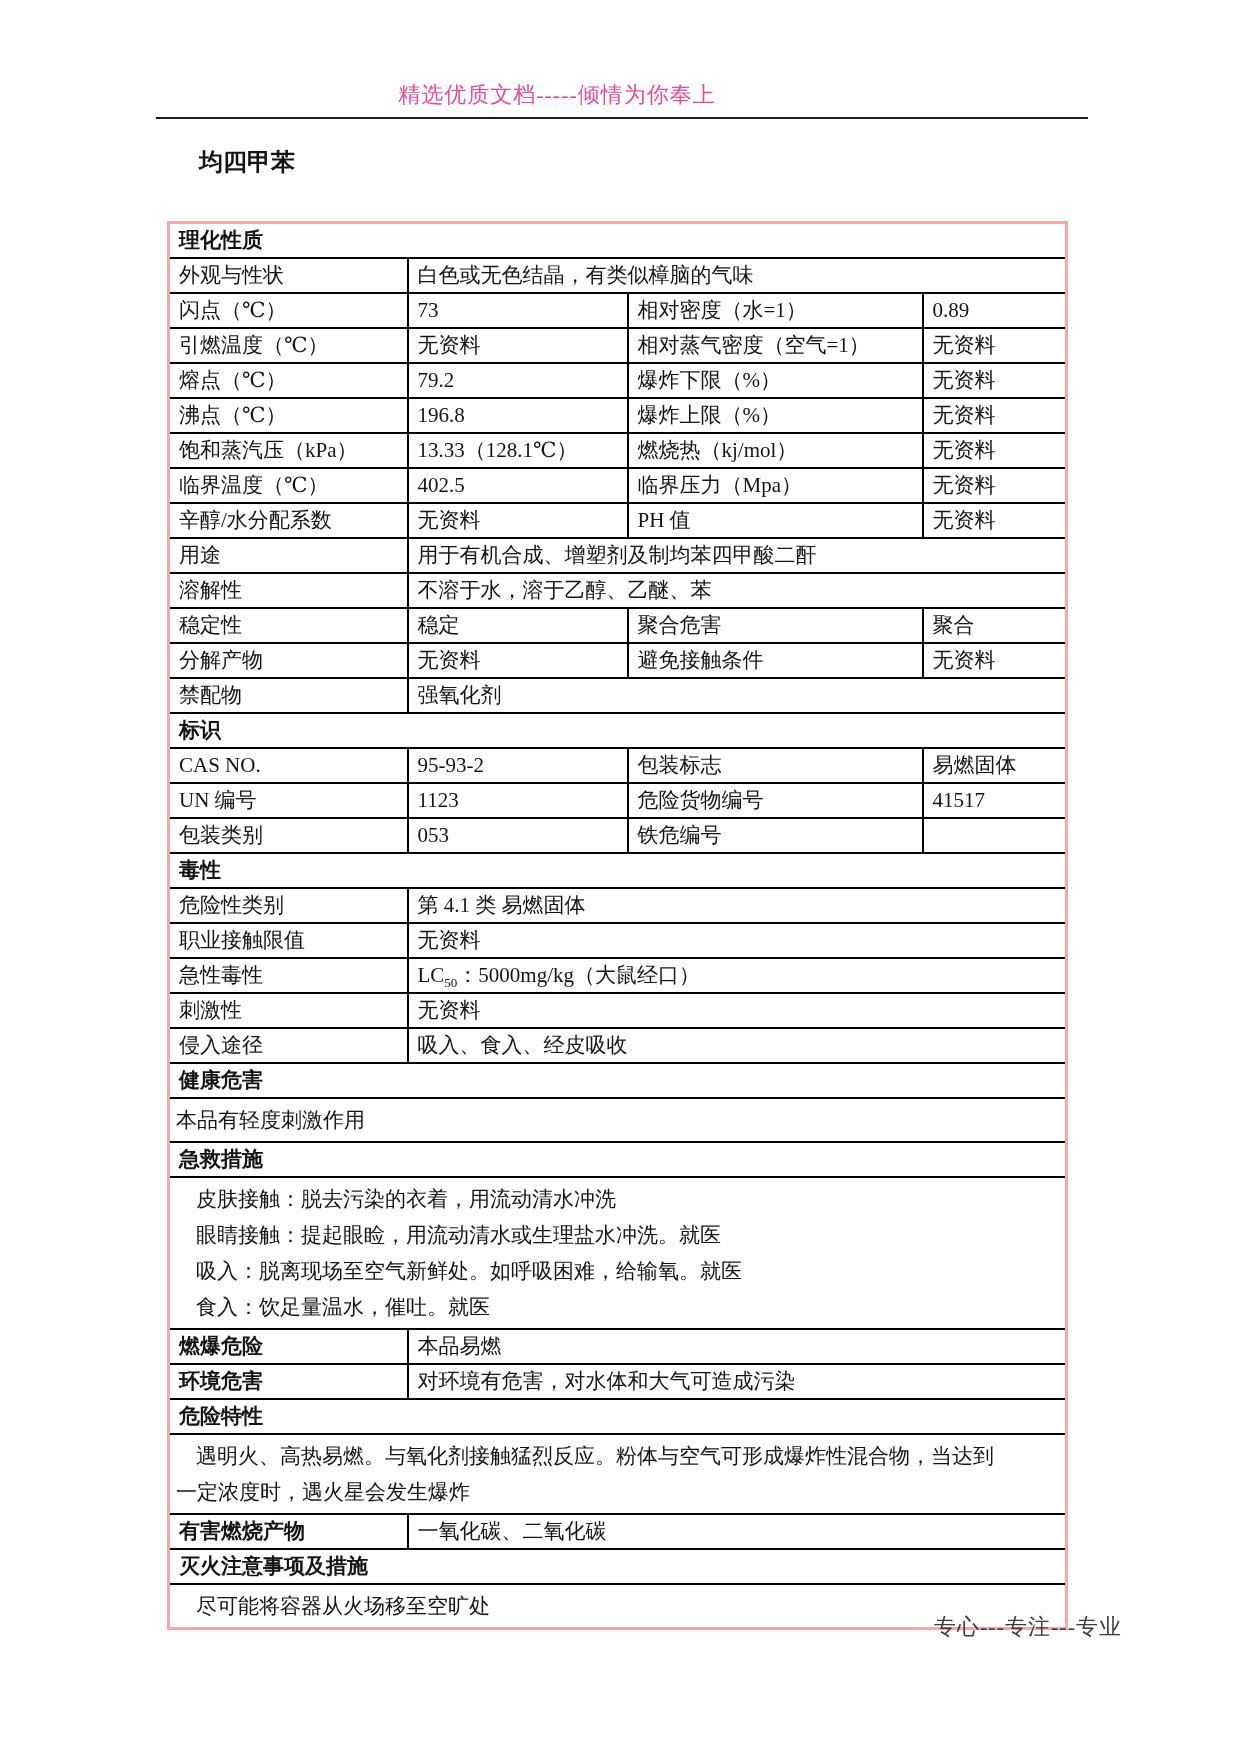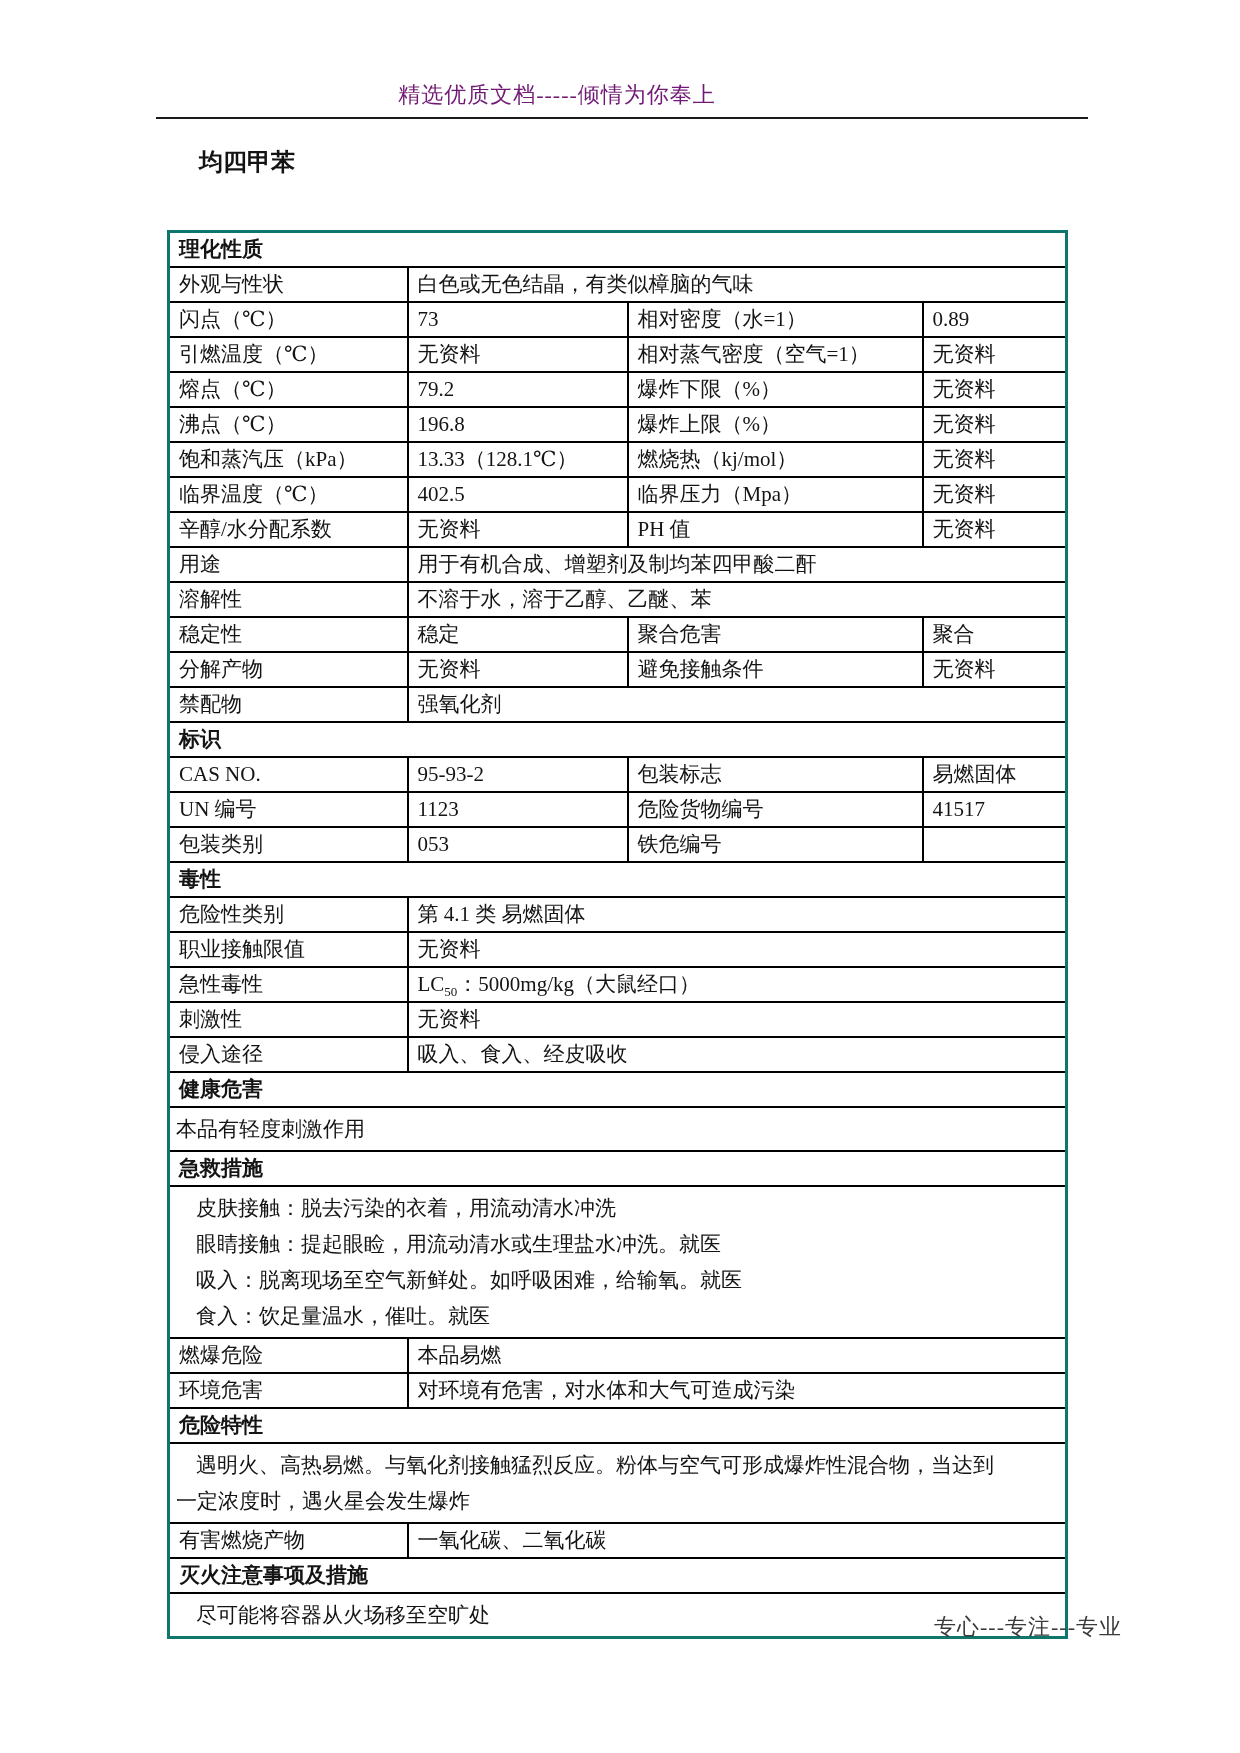--- a/index.html
+++ b/index.html
@@ -11,21 +11,21 @@
     font-family: "Liberation Serif", "DejaVu Serif", serif;
     color: #161616;
   }
   .banner {
     position: absolute;
     top: 80px;
     left: 0;
     width: 1114px;
     text-align: center;
     font-size: 22px;
-    color: #701a75;
+    color: #ec4899;
     letter-spacing: 1px;
   }
   .rule {
     position: absolute;
     top: 117px;
     left: 156px;
     width: 932px;
     height: 2px;
     background: #1a1a1a;
   }
@@ -33,38 +33,38 @@
     position: absolute;
     top: 146px;
     left: 199px;
     font-size: 24px;
     font-weight: bold;
     color: #131313;
   }
   table.doc-table {
     position: absolute;
     left: 167px;
-    top: 230px;
+    top: 221px;
     width: 898px;
     border-collapse: collapse;
     table-layout: fixed;
-    border: 3px solid #0f766e;
+    border: 3px solid #fca5a5;
   }
   table.doc-table td {
     border: 2px solid #000;
     padding: 3px 9px;
     font-size: 21px;
     line-height: 27px;
     vertical-align: middle;
     color: #141414;
     overflow: hidden;
     white-space: nowrap;
   }
   table.doc-table td.section { font-weight: bold; }
-  table.doc-table td.bold { font-weight: normal; border-radius: 14px; }
+  table.doc-table td.bold { font-weight: bold; border-radius: 14px; }
   table.doc-table td.fulltext { padding: 3px 6px; }
   .cell-line { line-height: 36px; white-space: nowrap; }
   .cell-line.indent { padding-left: 20px; }
   table.doc-table sub { font-size: 13px; line-height: 0; }
   .footer {
     position: absolute;
     top: 1612px;
     left: 0;
     width: 1122px;
     text-align: right;

